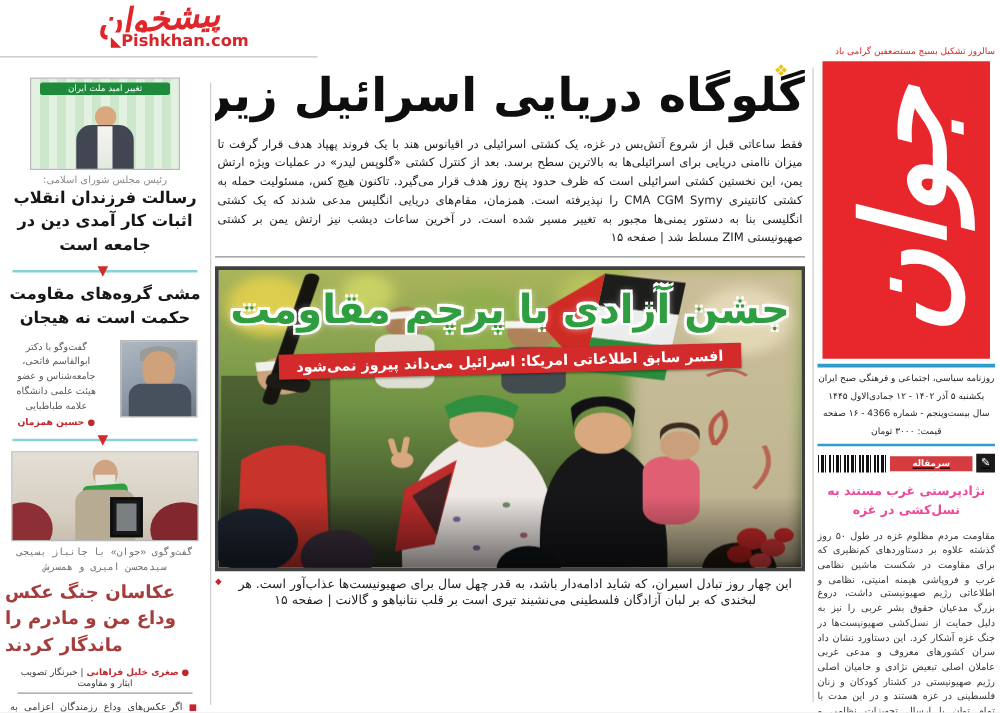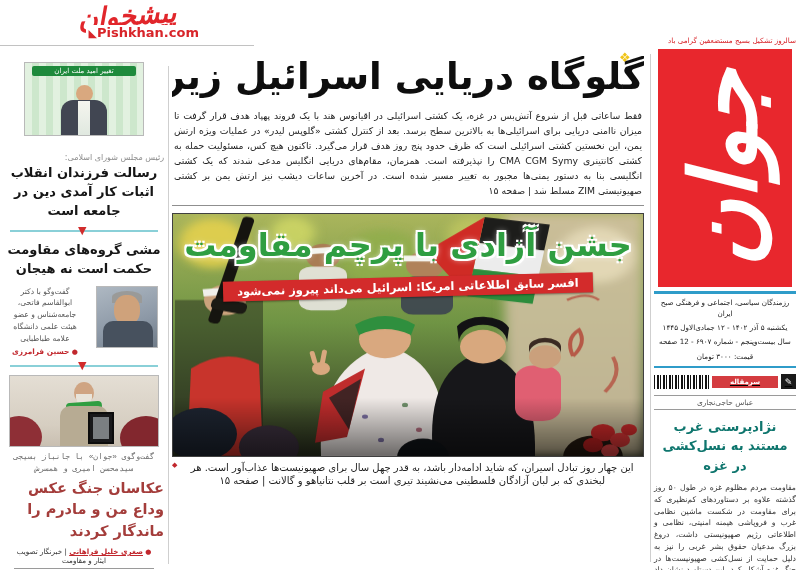--- a/index.html
+++ b/index.html
@@ -44,21 +44,21 @@
   .sb-photo1 .banner {
     position:absolute; top:3px; left:7px; right:7px; background:#1e8a3c; color:#fff;
     font-size:7px; line-height:10px; text-align:center; border-radius:2px;
   }
   .p1-head { position:absolute; left:50%; top:22px; width:17px; height:17px; margin-left:-8px;
     background:#d9a87f; border-radius:50%; }
   .p1-torso { position:absolute; left:50%; top:37px; width:46px; height:40px; margin-left:-23px;
     background:#414652; border-radius:12px 12px 0 0; }
   .p1-scarf { position:absolute; left:50%; top:38px; width:12px; height:36px; margin-left:-6px;
     background:linear-gradient(#f5f5ef,#dfe8df); }
-  .sb-kicker { margin-top:17px; font-size:8px; color:#8a8a8a; }
+  .sb-kicker { margin-top:3px; text-align:center; font-size:8px; color:#8a8a8a; }
   .sb-h1 { margin-top:2px; text-align:center; font-size:13px; font-weight:bold; color:#161616; line-height:1.45; }
 
   .divider { position:relative; margin:9px 6px 8px 6px; border-top:2px solid #8ad0d8; }
   .divider .tri { position:absolute; left:50%; top:-7px; margin-left:-6px; color:#d12c2c; font-size:11px; line-height:1; }
 
   .sb-h2 { text-align:center; font-size:13px; font-weight:bold; color:#161616; line-height:1.5; }
   .sb2-row { display:flex; margin-top:7px; padding:0 6px; gap:16px; }
   .sb2-photo {
     width:62px; height:62px; flex:0 0 auto; border:1px solid #b9b9b9; position:relative; overflow:hidden;
     background:linear-gradient(160deg,#aeb8c2 0%,#8c98a6 60%,#6f7b88 100%);
@@ -77,39 +77,39 @@
   }
   .p3-chair-l { position:absolute; left:-14px; bottom:-12px; width:46px; height:42px; background:#8e2f36; border-radius:50%; }
   .p3-chair-r { position:absolute; right:-14px; bottom:-14px; width:52px; height:44px; background:#82272e; border-radius:50%; }
   .p3-head { position:absolute; left:64px; top:6px; width:20px; height:22px; background:#cfa482; border-radius:50%; }
   .p3-beard { position:absolute; left:66px; top:18px; width:16px; height:12px; background:#e8e4da; border-radius:0 0 8px 8px; }
   .p3-scarf { position:absolute; left:56px; top:26px; width:36px; height:10px; background:#2f9e41; border-radius:4px; transform:rotate(-4deg); }
   .p3-torso { position:absolute; left:50px; top:30px; width:48px; height:42px; background:#b7ab93; border-radius:10px 10px 0 0; }
   .p3-frame { position:absolute; left:78px; top:36px; width:26px; height:32px; background:#18181a; border:2px solid #0c0c0c; }
   .p3-frame-in { position:absolute; left:3px; top:3px; right:3px; bottom:3px; background:#7b7f82; }
   .sb3-kicker { margin-top:5px; text-align:center; font-size:7.8px; color:#6e6e6e; line-height:1.5;font-family:Liberation Mono, monospace; }
-  .sb-h3 { margin-top:2px; text-align:right; font-size:14.5px; font-weight:bold; color:#a43d3b; line-height:1.5; }
+  .sb-h3 { margin-top:2px; text-align:left; font-size:14.5px; font-weight:bold; color:#a43d3b; line-height:1.5; }
   .sb3-byline { margin:4px 10px 0 10px; padding-bottom:3px; border-bottom:1px solid #9a9a9a;
     text-align:center; font-size:7.2px; color:#333; }
-  .sb3-byline .name { color:#c1272d; font-weight:bold;text-decoration:underline; }
+  .sb3-byline .name { color:#c1272d; font-weight:bold; }
   .sb3-body { margin:5px 4px 0 4px; font-size:7.8px; color:#3c3c3c; line-height:1.6; text-align:justify; }
   .sb3-body .sq { color:#c1272d; font-size:7px; }
 
   
   .center { position:absolute; left:172px; top:56px; width:472px; }
   .lead-headline {
     text-align:center; font-size:37px; font-weight:900; color:#0e0e0e;
     line-height:1.15; white-space:nowrap; overflow:hidden; letter-spacing:-1px;
   }
   .lead-body {
     margin-top:9px; padding:0 2px; font-size:9.3px; color:#1c1c1c; line-height:1.62; text-align:justify;
   }
   .center-rule { margin-top:7px; border-top:1px solid #8f8f8f; }
 
-  .photo { position:relative; margin-top:7px; width:472px; height:244px; border:1px solid #404040; overflow:hidden; }
+  .photo { position:relative; margin-top:7px; width:472px; height:244px; border:3px solid #404040; overflow:hidden; }
   .photo svg { display:block; width:100%; height:100%; }
   .photo-headline {
     position:absolute; top:12px; left:0; right:0; text-align:center;
     font-size:32px; font-weight:900; color:#2f9e41;
     text-shadow:-2px -2px 0 #fff, 2px -2px 0 #fff, -2px 2px 0 #fff, 2px 2px 0 #fff, 0 0 7px #ffffff;
   }
   .photo-banner-wrap { position:absolute; top:62px; left:0; right:0; text-align:center; }
   .photo-banner {
     display:inline-block; background:#d32b2b; color:#fff; font-size:11.5px; font-weight:bold;
     padding:3px 14px; transform:rotate(-1.5deg); box-shadow:0 1px 2px rgba(0,0,0,.4);
@@ -137,21 +137,21 @@
 
   .ed-toolbar { display:flex; align-items:center; gap:3px; margin-top:6px; height:16px;text-decoration:underline; }
   .barcode { flex:1; height:14px;
     background:repeating-linear-gradient(90deg,#111 0 1px,#fff 1px 3px,#111 3px 5px,#fff 5px 6px); }
   .ed-badge { width:66px; height:12px; background:#d43c40; color:#fff; font-size:7px; font-weight:bold;
     display:flex; align-items:center; justify-content:center; }
   .ed-pen { width:15px; height:15px; background:#1a1a1a; color:#fff; font-size:9px;
     display:flex; align-items:center; justify-content:center; }
   .ed-author { margin-top:5px; padding:2px 0; border-top:1px solid #9a9a9a; border-bottom:1px solid #9a9a9a;
     text-align:center; font-size:7.4px; color:#555; }
-  .ed-headline { margin-top:7px; text-align:center; font-size:13px; font-weight:bold; color:#0f766e; line-height:1.5; }
+  .ed-headline { margin-top:7px; text-align:center; font-size:10px; font-weight:bold; color:#ec4899; line-height:1.5; }
   .ed-body { margin-top:7px; font-size:7.7px; color:#333; line-height:1.52; text-align:justify; }
 </style>
 </head>
 <body>
 
 <div class="page">
 
   <div class="logo-wrap">
     <span class="logo-fa fa">پیشخوان</span>
     <span class="logo-line"></span>
@@ -184,21 +184,21 @@
     <div>
       <div class="sb-h2 fa">مشی گروه‌های مقاومت حکمت است نه هیجان</div>
       <div class="sb2-row">
         <div class="sb2-photo">
           <div class="p2-hair"></div>
           <div class="p2-head"></div>
           <div class="p2-torso"></div>
         </div>
         <div class="sb2-bio">
           <div class="bio fa">گفت‌وگو با دکتر ابوالقاسم فاتحی، جامعه‌شناس و عضو هیئت علمی دانشگاه علامه طباطبایی</div>
-          <div class="sb2-byline fa"><span class="dot">●</span> <span>حسین فرامرزی</span></div>
+          <div class="sb2-byline fa"><span class="dot">●</span> <span>حسین همزمان</span></div>
         </div>
       </div>
     </div>
 
     <div class="divider">
       <span class="tri">▼</span>
     </div>
 
     <div>
       <div class="sb-photo3">
@@ -329,30 +329,29 @@
   <div class="right">
     <div class="slogan fa">سالروز تشکیل بسیج مستضعفین گرامی باد</div>
 
     <div class="masthead-box">
       <div class="masthead-title">
           <span>جوان</span>
         </div>
     </div>
 
     <div class="blue-rule"></div>
-    <div class="mh-info fa">رزمندگان سیاسی، اجتماعی و فرهنگی صبح ایران</div>
+    <div class="mh-info fa">روزنامه سیاسی، اجتماعی و فرهنگی صبح ایران</div>
     <div class="mh-info fa">یکشنبه ۵ آذر ۱۴۰۲ - ۱۲ جمادی‌الاول ۱۴۴۵</div>
-    <div class="mh-info fa">سال بیست‌وپنجم - شماره ۶۹۰۷ - 12 صفحه</div>
+    <div class="mh-info fa">سال بیست‌وپنجم - شماره 4366 - ۱۶ صفحه</div>
     <div class="mh-info fa">قیمت: ۳۰۰۰ تومان</div>
     <div class="blue-rule thin"></div>
 
     <div class="ed-toolbar">
       <div class="barcode"></div>
       <div class="ed-badge fa">سرمقاله</div>
       <div class="ed-pen">✎</div>
     </div>
 
-    <div class="ed-author fa">عباس حاجی‌نجاری</div>
     <div class="ed-headline fa">نژادپرستی غرب مستند به نسل‌کشی در غزه</div>
     <div class="ed-body fa">مقاومت مردم مظلوم غزه در طول ۵۰ روز گذشته علاوه بر دستاوردهای کم‌نظیری که برای مقاومت در شکست ماشین نظامی غرب و فروپاشی هیمنه امنیتی، نظامی و اطلاعاتی رژیم صهیونیستی داشت، دروغ بزرگ مدعیان حقوق بشر غربی را نیز به دلیل حمایت از نسل‌کشی صهیونیست‌ها در جنگ غزه آشکار کرد. این دستاورد نشان داد سران کشورهای معروف و مدعی غربی عاملان اصلی تبعیض نژادی و حامیان اصلی رژیم صهیونیستی در کشتار کودکان و زنان فلسطینی در غزه هستند و در این مدت با تمام توان با ارسال تجهیزات نظامی و حمایت‌های بین‌المللی و جلوگیری از تصویب قطعنامه‌های بازدارنده در شورای امنیت، زمینه لازم را برای تشدید جنایات صهیونیست‌ها فراهم کردند تا بدین وسیله خود آبروی از دست رفته صهیونیست‌ها و متحدان غربی‌شان را در این شکست تاریخی جبران کنند | صفحه ۲</div>
   </div>
 
 </div>
 
 </body></html>

